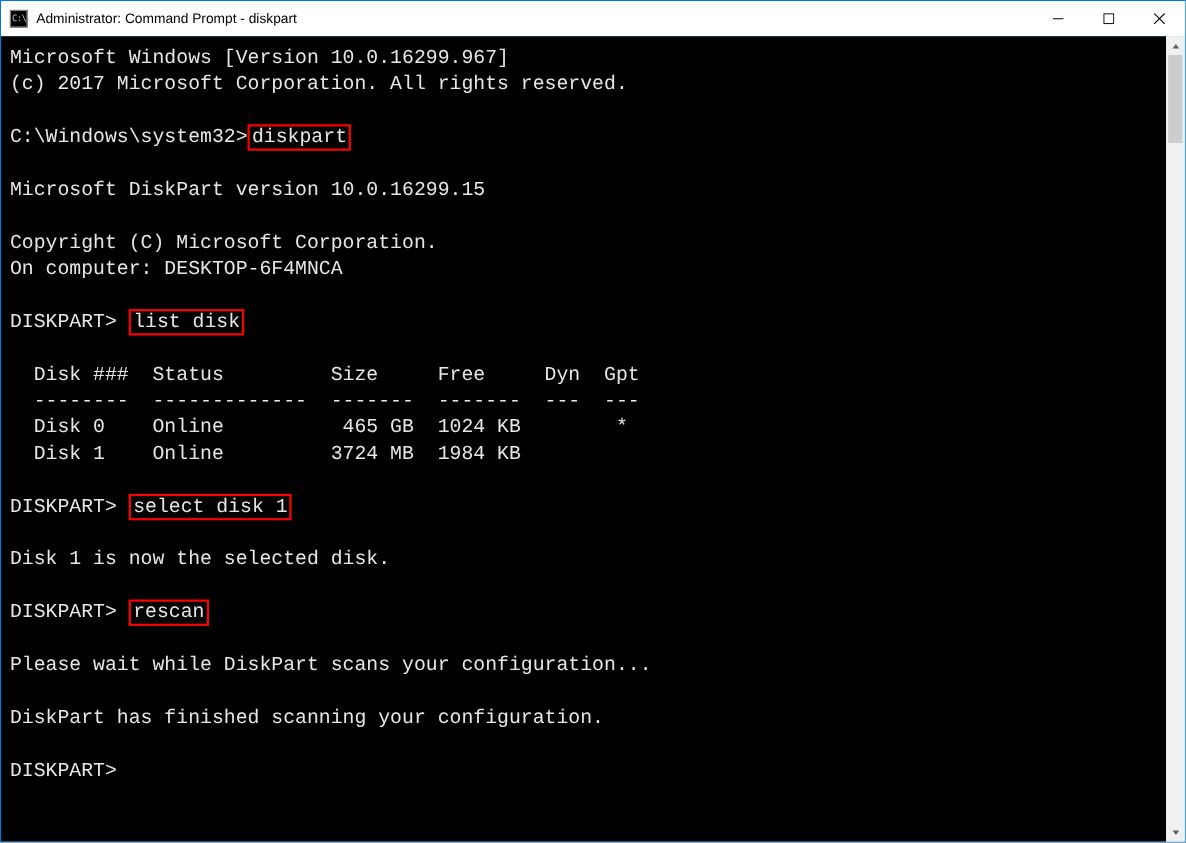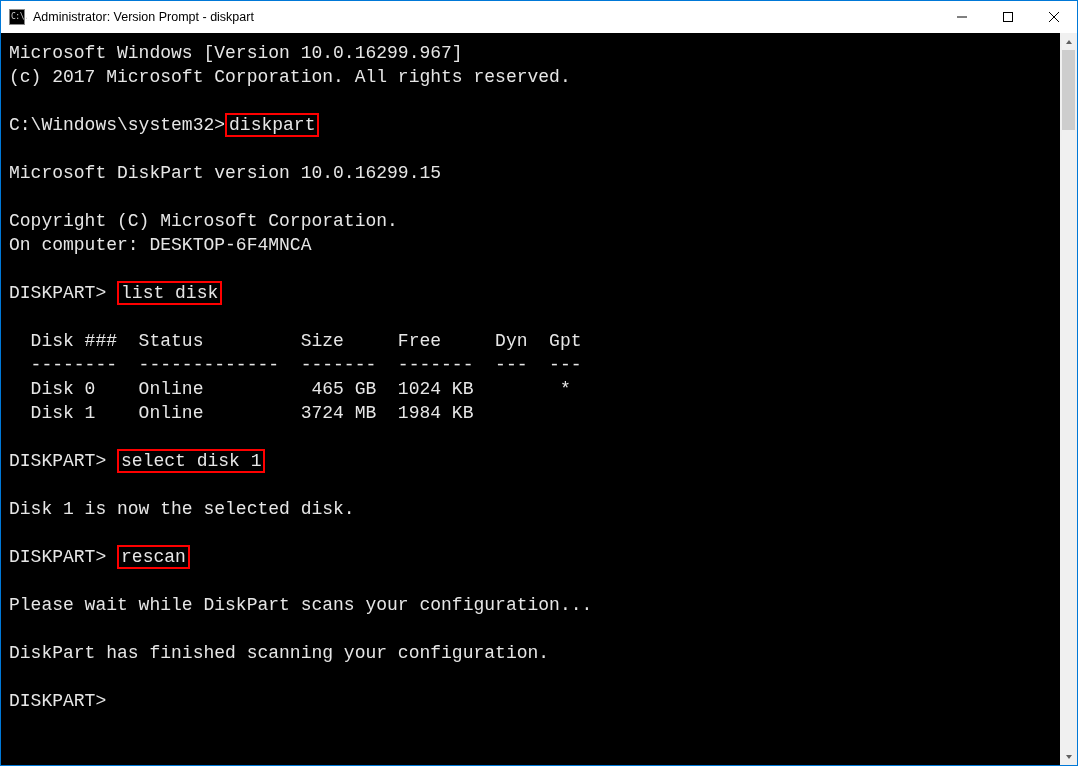--- a/index.html
+++ b/index.html
@@ -122,21 +122,21 @@
   .line { height: 24px; }
 </style>
 </head>
 <body>
 
 <div class="window">
 
   <div class="titlebar">
     <div class="title-left">
       <div class="cmd-icon">C:\.</div>
-      <div class="title-text">Administrator: Version Prompt - diskpart</div>
+      <div class="title-text">Administrator: Command Prompt - diskpart</div>
     </div>
     <div class="win-controls">
       <div class="win-btn">
         <svg width="10" height="10" viewBox="0 0 10 10">
             <line x1="0" y1="5" x2="10" y2="5" stroke="#000" stroke-width="1"></line>
           </svg>
       </div>
       <div class="win-btn">
         <svg width="10" height="10" viewBox="0 0 10 10">
             <rect x="0.5" y="0.5" width="9" height="9" fill="none" stroke="#000" stroke-width="1"></rect>

